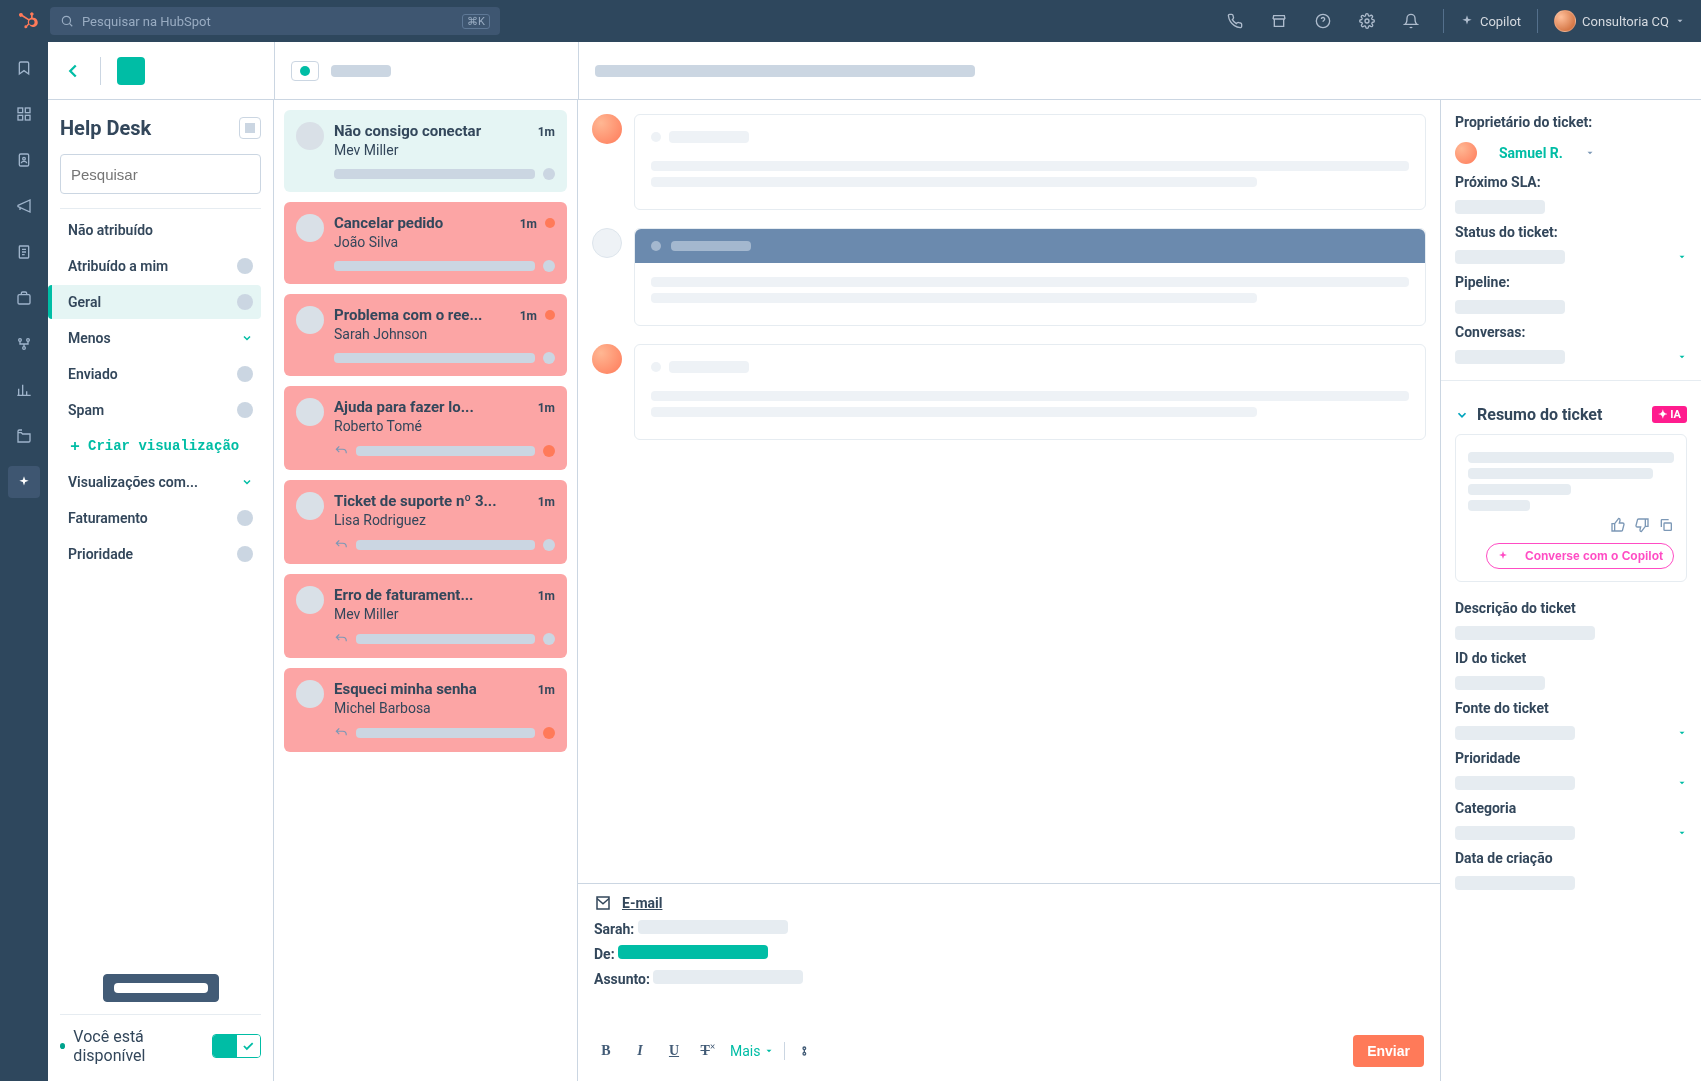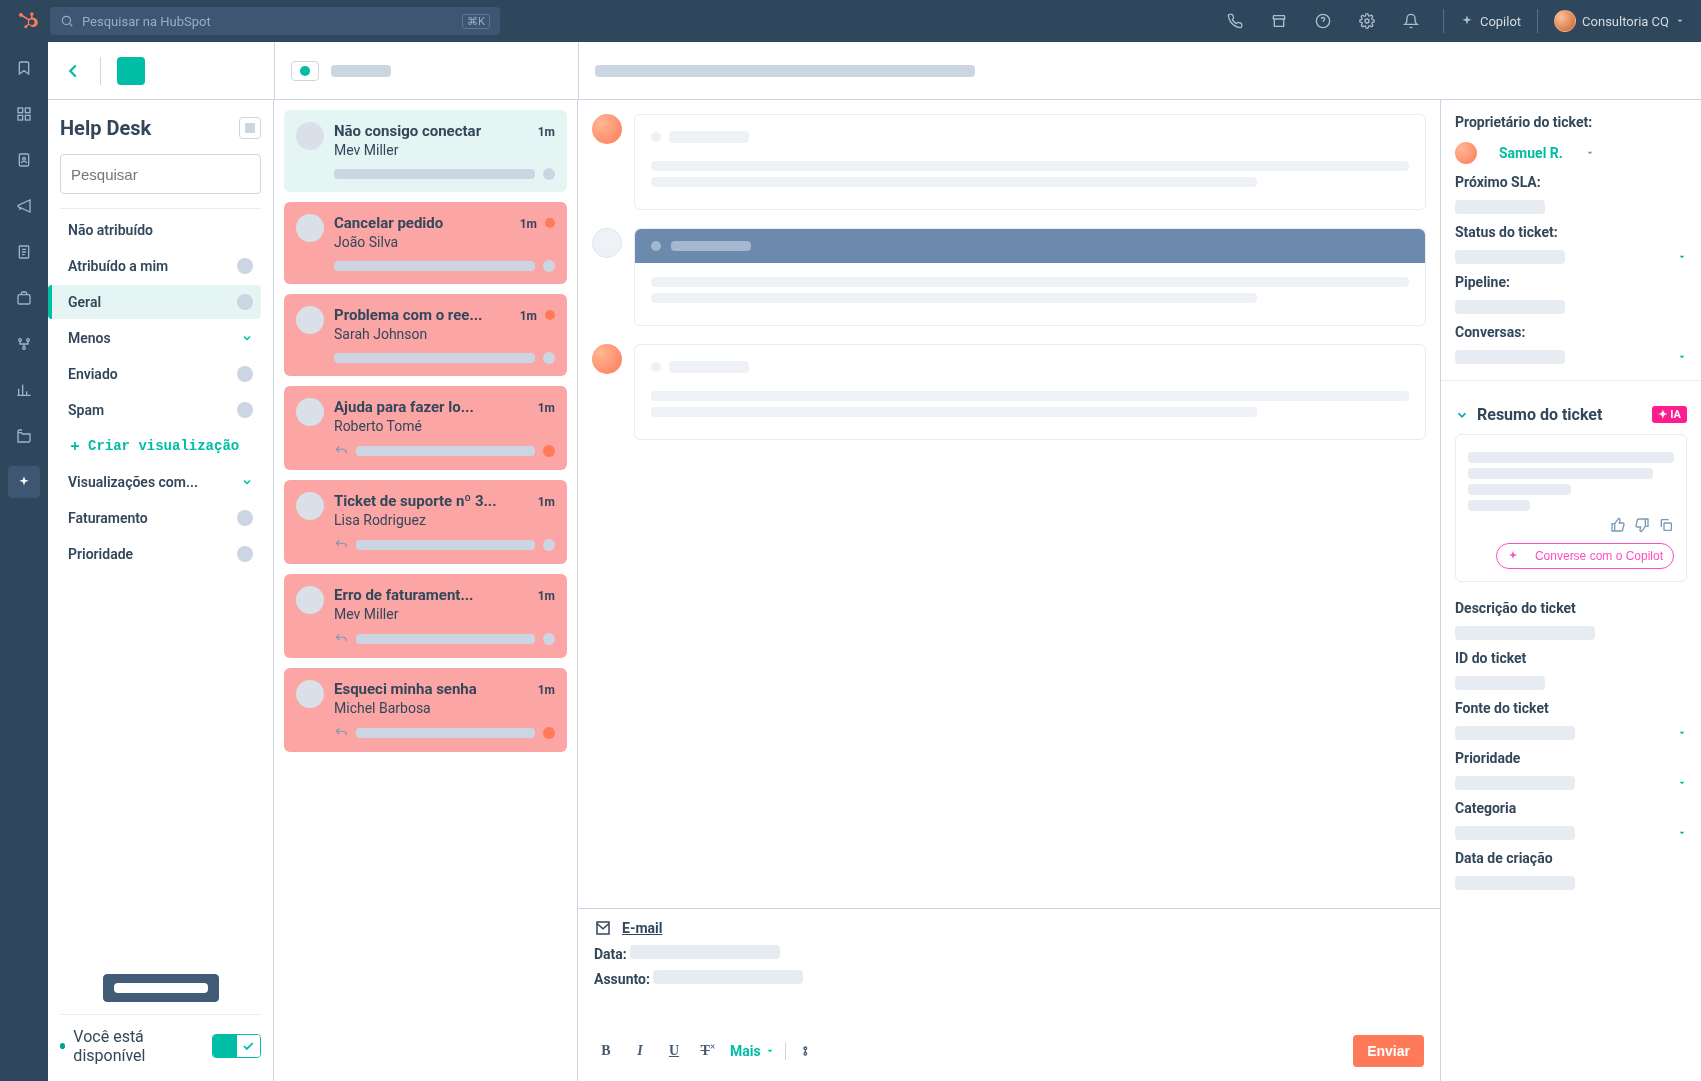--- a/index.html
+++ b/index.html
@@ -146,39 +146,39 @@
 
 .compose { border-top:1px solid var(--hs-border); padding: 10px 16px 14px 16px; display:flex; flex-direction:column; gap:8px; font-size:14px; }
 .compose .ch-row { display:flex; align-items:center; gap:10px; font-weight:700;text-decoration:underline; }
 .compose .chip { height:14px; border-radius:4px; display:inline-block; }
 .compose .chip.gray { background:#e6ecf1; }
 .compose .chip.teal { background: var(--hs-teal); }
 .compose label { font-weight:700; }
 .toolbar { display:flex; align-items:center; gap:10px; padding-top:20px; margin-top:20px; }
 .toolbar .t-btn { width:24px; display:flex; justify-content:center; color:#425b76; font-weight:700; cursor:pointer; font-family: "Times New Roman", serif; }
 .toolbar .sep { width:1px; height:18px; background:var(--hs-border); }
-.toolbar .more { color: var(--hs-teal); font-weight:700; display:flex; align-items:center; gap:4px;text-align:right; }
+.toolbar .more { color: var(--hs-teal); font-weight:400; display:flex; align-items:center; gap:4px;text-align:right; }
 .send-btn { margin-left:auto; background: var(--hs-orange); color:#fff; border:none; border-radius:4px; padding:8px 14px; font-weight:600; font-size:14px; cursor:pointer; }
 
 
 .details { width:260px; padding:14px; overflow-y:auto; font-size:14px; display:flex; flex-direction:column; gap:10px; }
 .details .lbl { font-weight:700; color:var(--hs-text); }
 .owner-row { display:flex; align-items:center; gap:22px; margin-top:2px; color:var(--hs-teal); font-weight:700; }
 .owner-row .av.sm { width:22px; height:22px; border-radius:50%; }
 .field-skel { display:flex; align-items:center; justify-content:space-between; }
 .field-skel .sk { height:14px; background:#e6ecf1; border-radius:4px; }
 .field-skel .caret { color: var(--hs-teal); }
 
 .section-collapse { display:flex; align-items:center; gap:8px; font-weight:700; font-size:16px; margin-top:8px; }
 .ia-badge { margin-left:auto; background:#ff1c8e; color:#fff; font-size:11px; font-weight:700; padding:2px 6px; border-radius:3px; }
 
 .summary-box { border:1px solid #e6ecf1; border-radius:6px; padding:12px; }
 .summary-box .skline { height:11px; background:#e6ecf1; border-radius:4px; margin:5px 0; }
 .summary-actions { display:flex; gap:8px; justify-content:flex-end; margin:6px 0 10px 0; color:#7c98b6; }
-.pink-btn { margin-left:auto; border:1px solid var(--hs-pink); color:var(--hs-pink); background:#fff; border-radius: 16px; padding:5px 10px; font-size:12px; font-weight:400; display:flex; align-items:center; gap:16px; cursor:pointer; }
+.pink-btn { margin-left:auto; border:1px solid var(--hs-pink); color:var(--hs-pink); background:#fff; border-radius: 16px; padding:5px 10px; font-size:12px; font-weight:700; display:flex; align-items:center; gap:16px; cursor:pointer; }
 
 svg { display:block; }
 
 .details-rule { border:none; border-top:1px solid #e6ecf1; margin:6px -14px; }
 </style>
 </head>
 <body>
 
 <div class="topnav">
   <div class="logo">
@@ -570,21 +570,22 @@
         </div>
 
         <div class="compose">
           <div class="ch-row">
             <svg width="18" height="18" viewBox="0 0 24 24" fill="#33475b">
                 <path d="M4 4h16v16H4z" fill="none" stroke="#33475b" stroke-width="2"></path>
                 <path d="M4 6l8 7 8-7" fill="none" stroke="#33475b" stroke-width="2"></path>
               </svg>
             <span>E-mail</span>
           </div>
-          <div><label>Data:</label> <span class="chip gray" style="width:150px;"></span></div>
+          <div><label>Sarah:</label> <span class="chip gray" style="width:150px;"></span></div>
+          <div><label>De:</label> <span class="chip teal" style="width:150px;"></span></div>
           <div><label>Assunto:</label> <span class="chip gray" style="width:150px;"></span></div>
           <div class="toolbar">
             <span class="t-btn" style="font-weight:900">B</span>
             <span class="t-btn" style="font-style:italic">I</span>
             <span class="t-btn" style="text-decoration:underline">U</span>
             <span class="t-btn">
                 <span style="text-decoration:line-through">T</span>
                 <span style="font-size:10px;position:relative;top:-2px;">×</span>
               </span>
             <span class="more">

